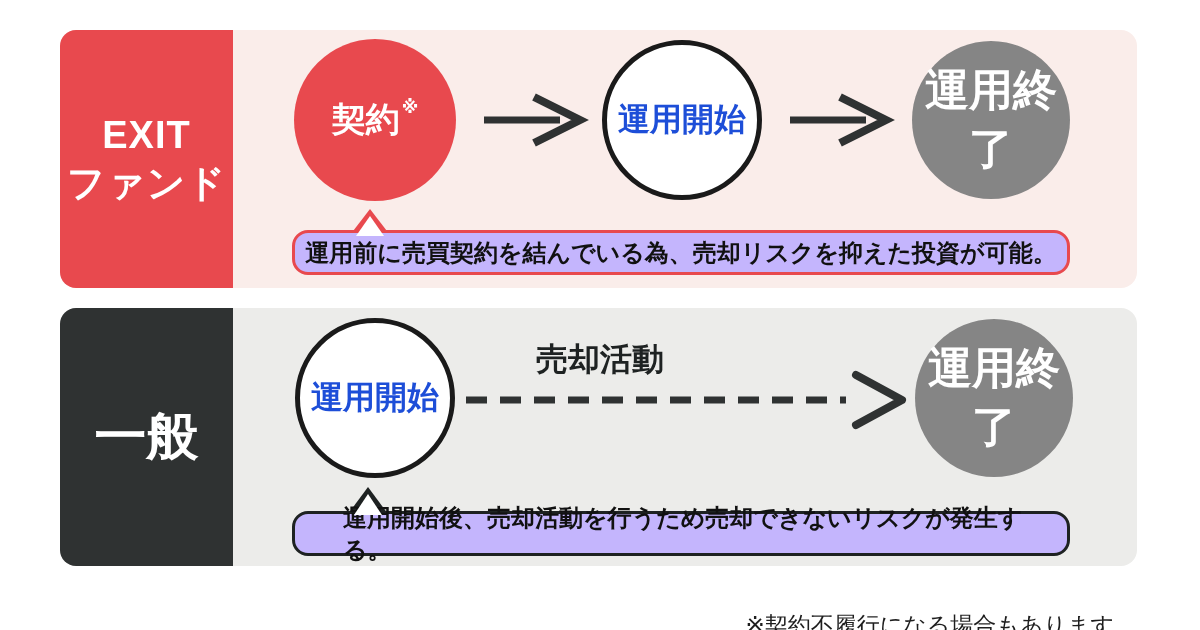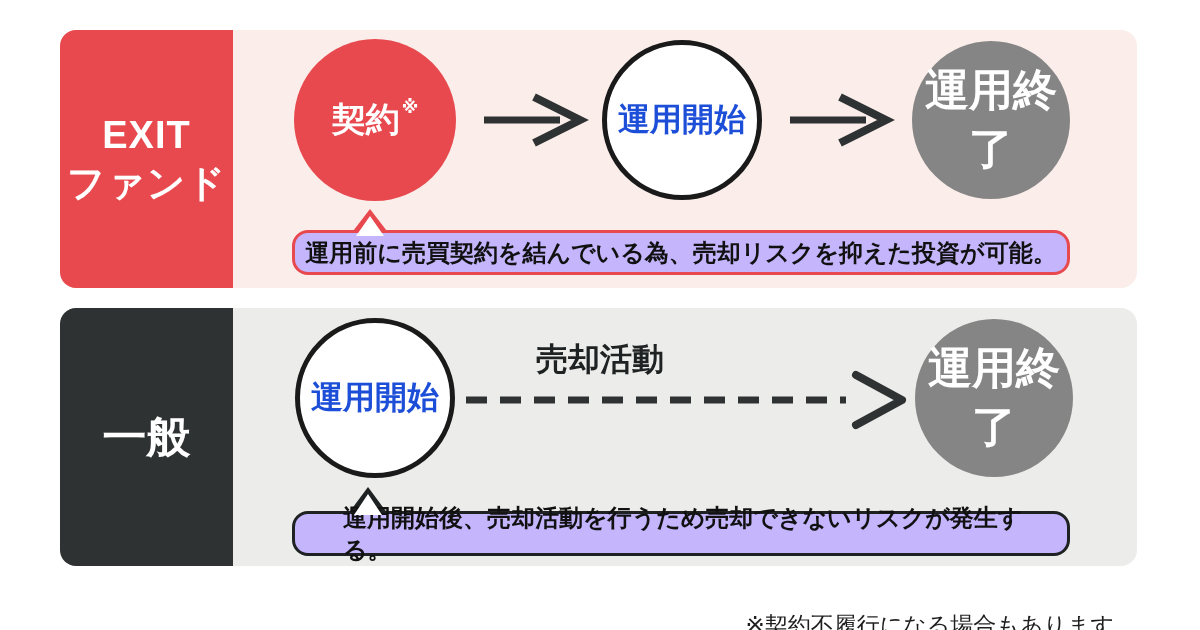--- a/index.html
+++ b/index.html
@@ -11,21 +11,21 @@
   .canvas{position:relative; width:1200px; height:630px; background:#fff; overflow:hidden;}
 
   .panel{position:absolute; left:60px; width:1077px; height:258px; border-radius:16px;}
   .panel-top{top:30px; background:var(--pink);}
   .panel-bottom{top:308px; background:var(--lgray);}
 
   .side{position:absolute; left:60px; width:173px; height:258px; border-radius:16px 0 0 16px;
         display:flex; flex-direction:column; align-items:center; justify-content:center;
         color:#fff; font-weight:bold; text-align:center;}
   .side-red{top:30px; background:var(--red); font-size:38px; line-height:48px; letter-spacing:1px;}
-  .side-dark{top:308px; background:var(--dark); font-size:44px;justify-content:center;}
+  .side-dark{top:308px; background:var(--dark); font-size:52px;justify-content:center;}
 
   .circle{position:absolute; border-radius:50%; display:flex; align-items:center;
           justify-content:center; font-weight:bold; text-align:center;}
   .c-red{left:294px; top:39px; width:162px; height:162px; background:var(--red);
          color:#ffffff; font-size:34px;}
   .c-red sup{font-size:17px; vertical-align:18px; margin-left:2px;}
   .c-white{width:160px; height:160px; background:#fff; border:5px solid #1a1a1a;
            color:#1d4ed8; font-size:32px;}
   .c-white-top{left:602px; top:40px;}
   .c-white-bottom{left:295px; top:318px;}

